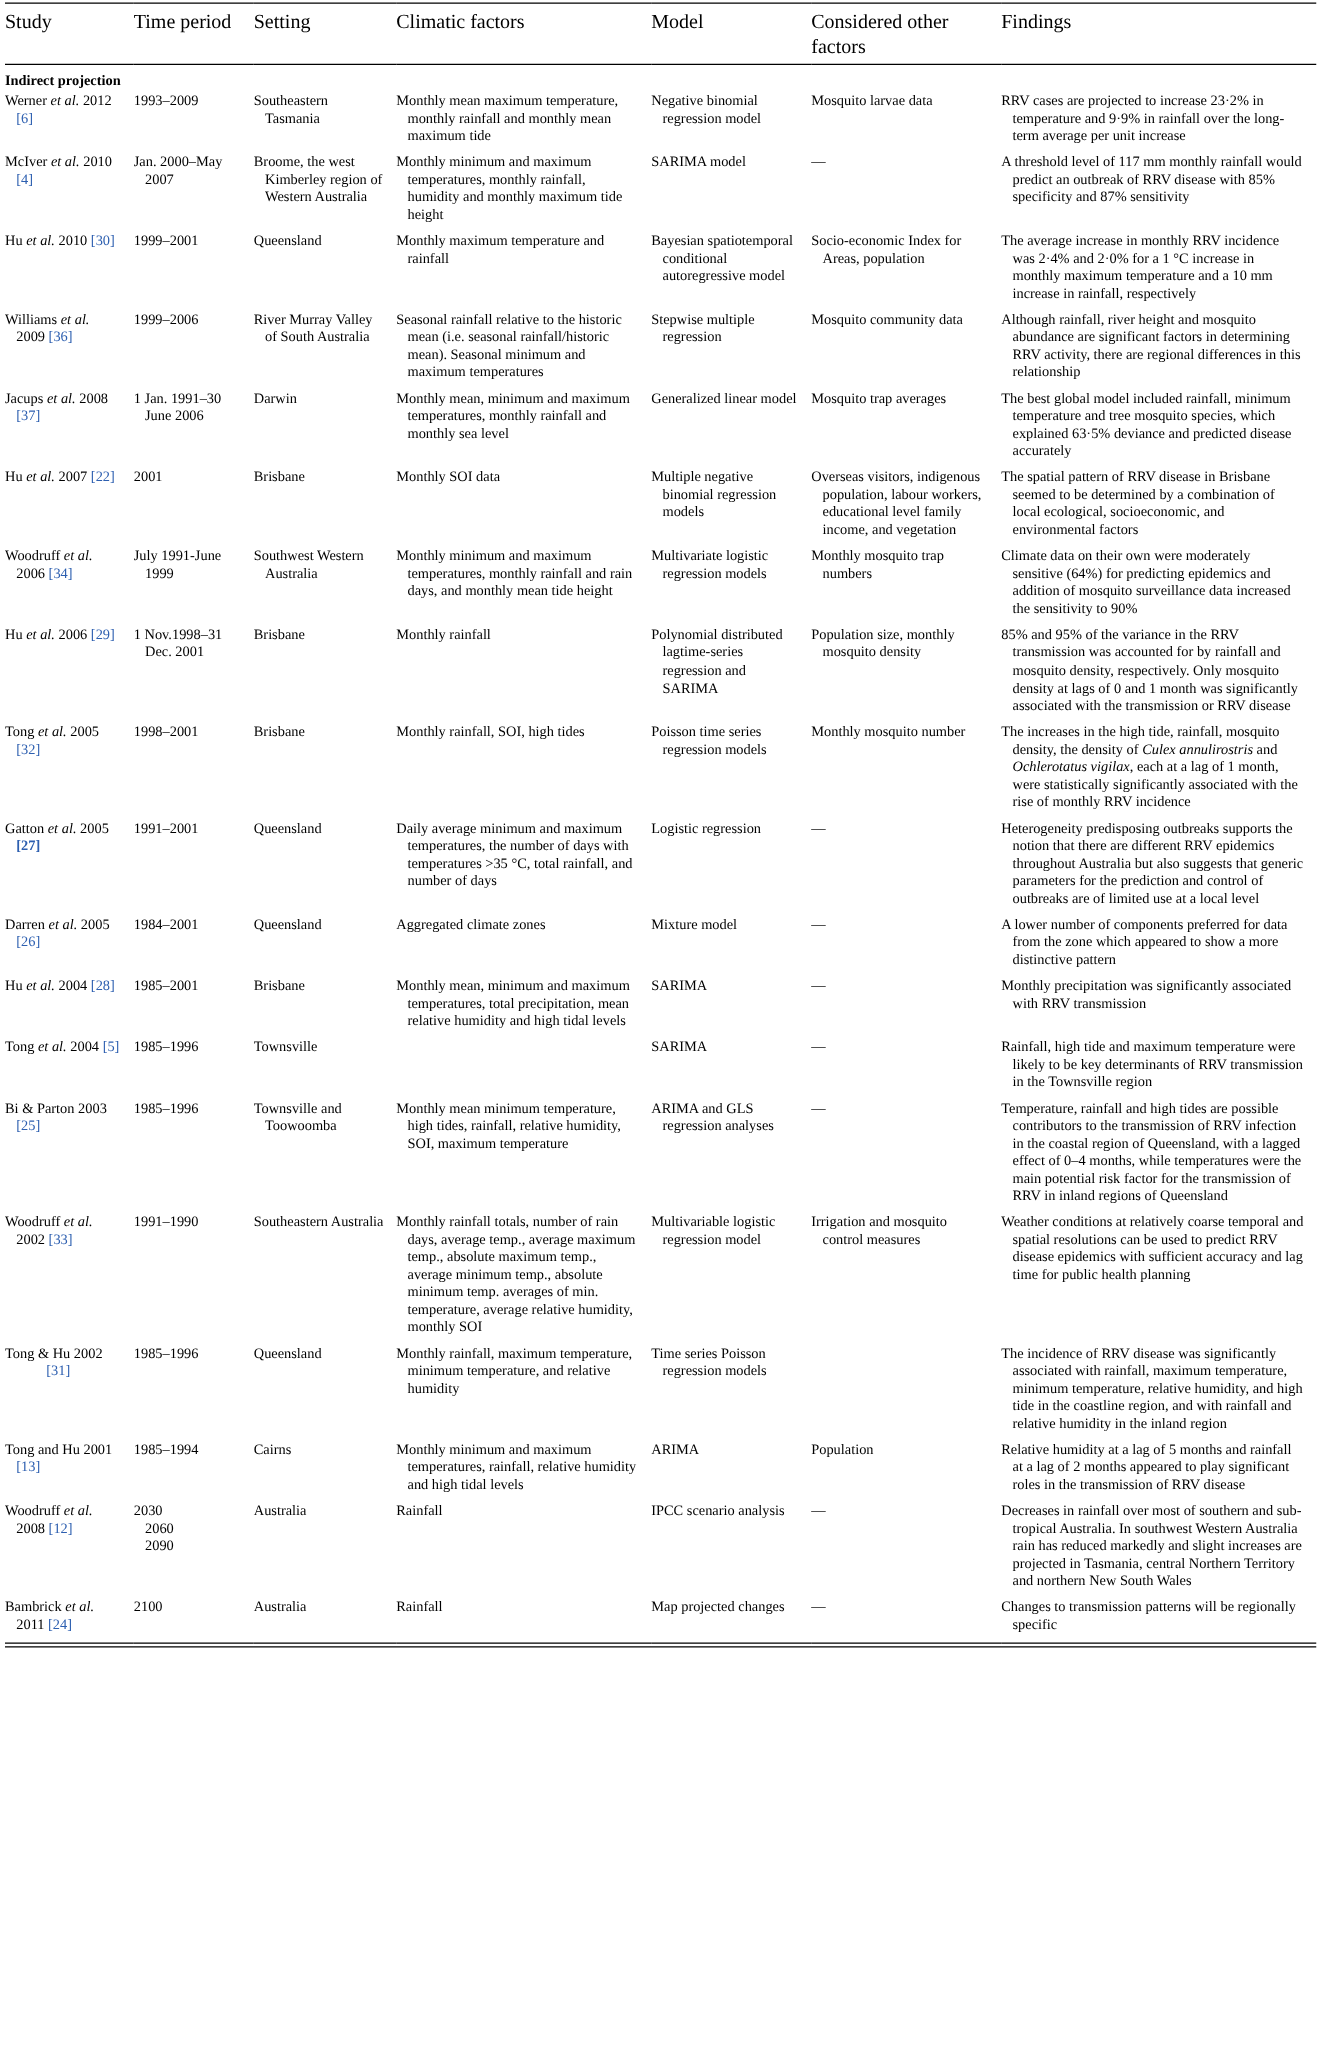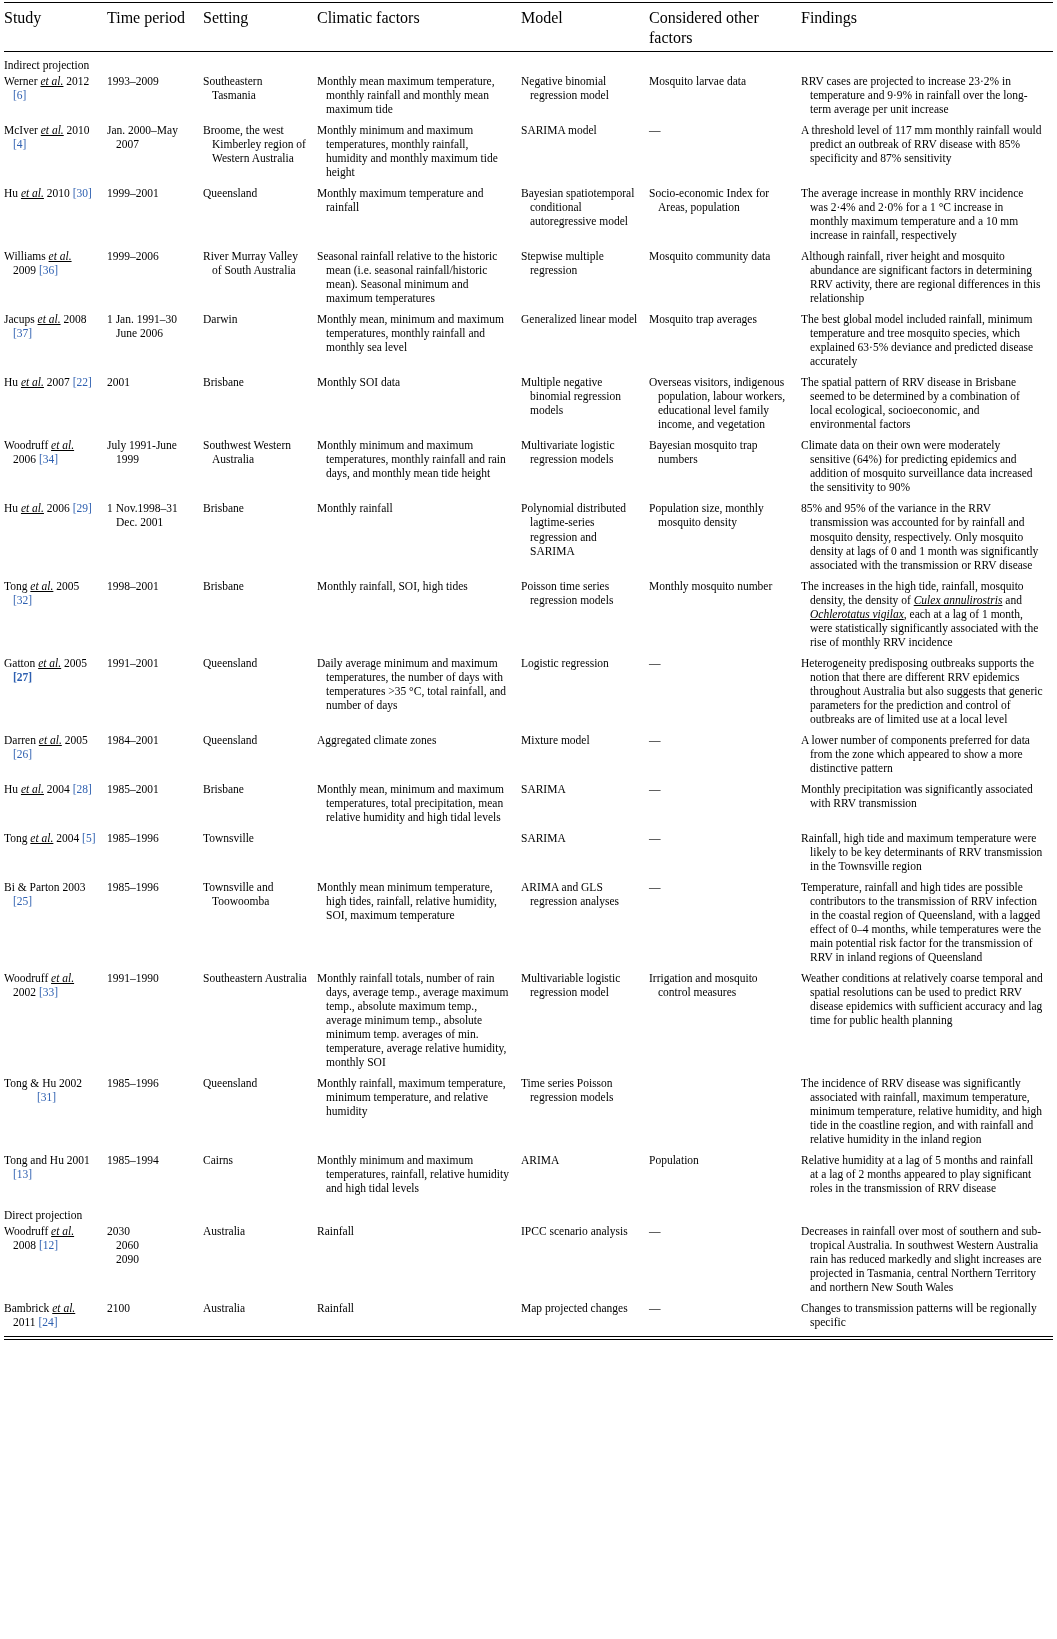--- a/index.html
+++ b/index.html
@@ -32,33 +32,33 @@
     border-bottom: 1px solid #000;
     font-size: 16px;
   }
   tbody td {
     vertical-align: top;
     padding: 0 10px 7px 9px;
     text-indent: -9px;        
     white-space: pre-line;
   }
   tbody tr.section-row td {
-    font-weight: normal;
+    font-weight: bold;
     padding: 6px 0 2px 0;
     text-indent: 0;
   }
   .cite {
     cursor: pointer;
   }
   .bottom-rule {
     width: 1049px;
     margin: 2px 4px 6px 4px;
     border-top: 1px solid #000;
   }
-  i { font-style: italic; text-decoration: underline; }
+  i { font-style: italic; }
 </style>
 </head>
 <body>
 
 <div class="table-wrap">
   <table>
     <colgroup>
       <col style="width:103px">
       <col style="width:96px">
       <col style="width:114px">
@@ -135,21 +135,21 @@
           <td>Multiple negative binomial regression models</td>
           <td>Overseas visitors, indigenous population, labour workers, educational level family income, and vegetation</td>
           <td>The spatial pattern of RRV disease in Brisbane seemed to be determined by a combination of local ecological, socioeconomic, and environmental factors</td>
         </tr>
         <tr>
           <td>Woodruff <i>et al.</i> 2006 <span class="cite" style="color: rgb(45, 95, 176);">[34]</span></td>
           <td>July 1991-June 1999</td>
           <td>Southwest Western Australia</td>
           <td>Monthly minimum and maximum temperatures, monthly rainfall and rain days, and monthly mean tide height</td>
           <td>Multivariate logistic regression models</td>
-          <td>Bayesian mosquito trap numbers</td>
+          <td>Monthly mosquito trap numbers</td>
           <td>Climate data on their own were moderately sensitive (64%) for predicting epidemics and addition of mosquito surveillance data increased the sensitivity to 90%</td>
         </tr>
         <tr>
           <td>Hu <i>et al.</i> 2006 <span class="cite" style="color: rgb(45, 95, 176);">[29]</span></td>
           <td>1 Nov.1998–31 Dec. 2001</td>
           <td>Brisbane</td>
           <td>Monthly rainfall</td>
           <td>Polynomial distributed lagtime-series regression and SARIMA</td>
           <td>Population size, monthly mosquito density</td>
           <td>85% and 95% of the variance in the RRV transmission was accounted for by rainfall and mosquito density, respectively. Only mosquito density at lags of 0 and 1 month was significantly associated with the transmission or RRV disease</td>
@@ -228,23 +228,20 @@
         </tr>
         <tr>
           <td>Tong and Hu 2001 <span class="cite" style="color: rgb(45, 95, 176);">[13]</span></td>
           <td>1985–1994</td>
           <td>Cairns</td>
           <td>Monthly minimum and maximum temperatures, rainfall, relative humidity and high tidal levels</td>
           <td>ARIMA</td>
           <td>Population</td>
           <td>Relative humidity at a lag of 5 months and rainfall at a lag of 2 months appeared to play significant roles in the transmission of RRV disease</td>
         </tr>
-        <tr class="section-row">
-          <td colspan="7">Direct projection</td>
-        </tr>
         <tr>
           <td>Woodruff <i>et al.</i> 2008 <span class="cite" style="color: rgb(45, 95, 176);">[12]</span></td>
           <td>2030
 2060
 2090</td>
           <td>Australia</td>
           <td>Rainfall</td>
           <td>IPCC scenario analysis</td>
           <td>—</td>
           <td>Decreases in rainfall over most of southern and sub-tropical Australia. In southwest Western Australia rain has reduced markedly and slight increases are projected in Tasmania, central Northern Territory and northern New South Wales</td>

